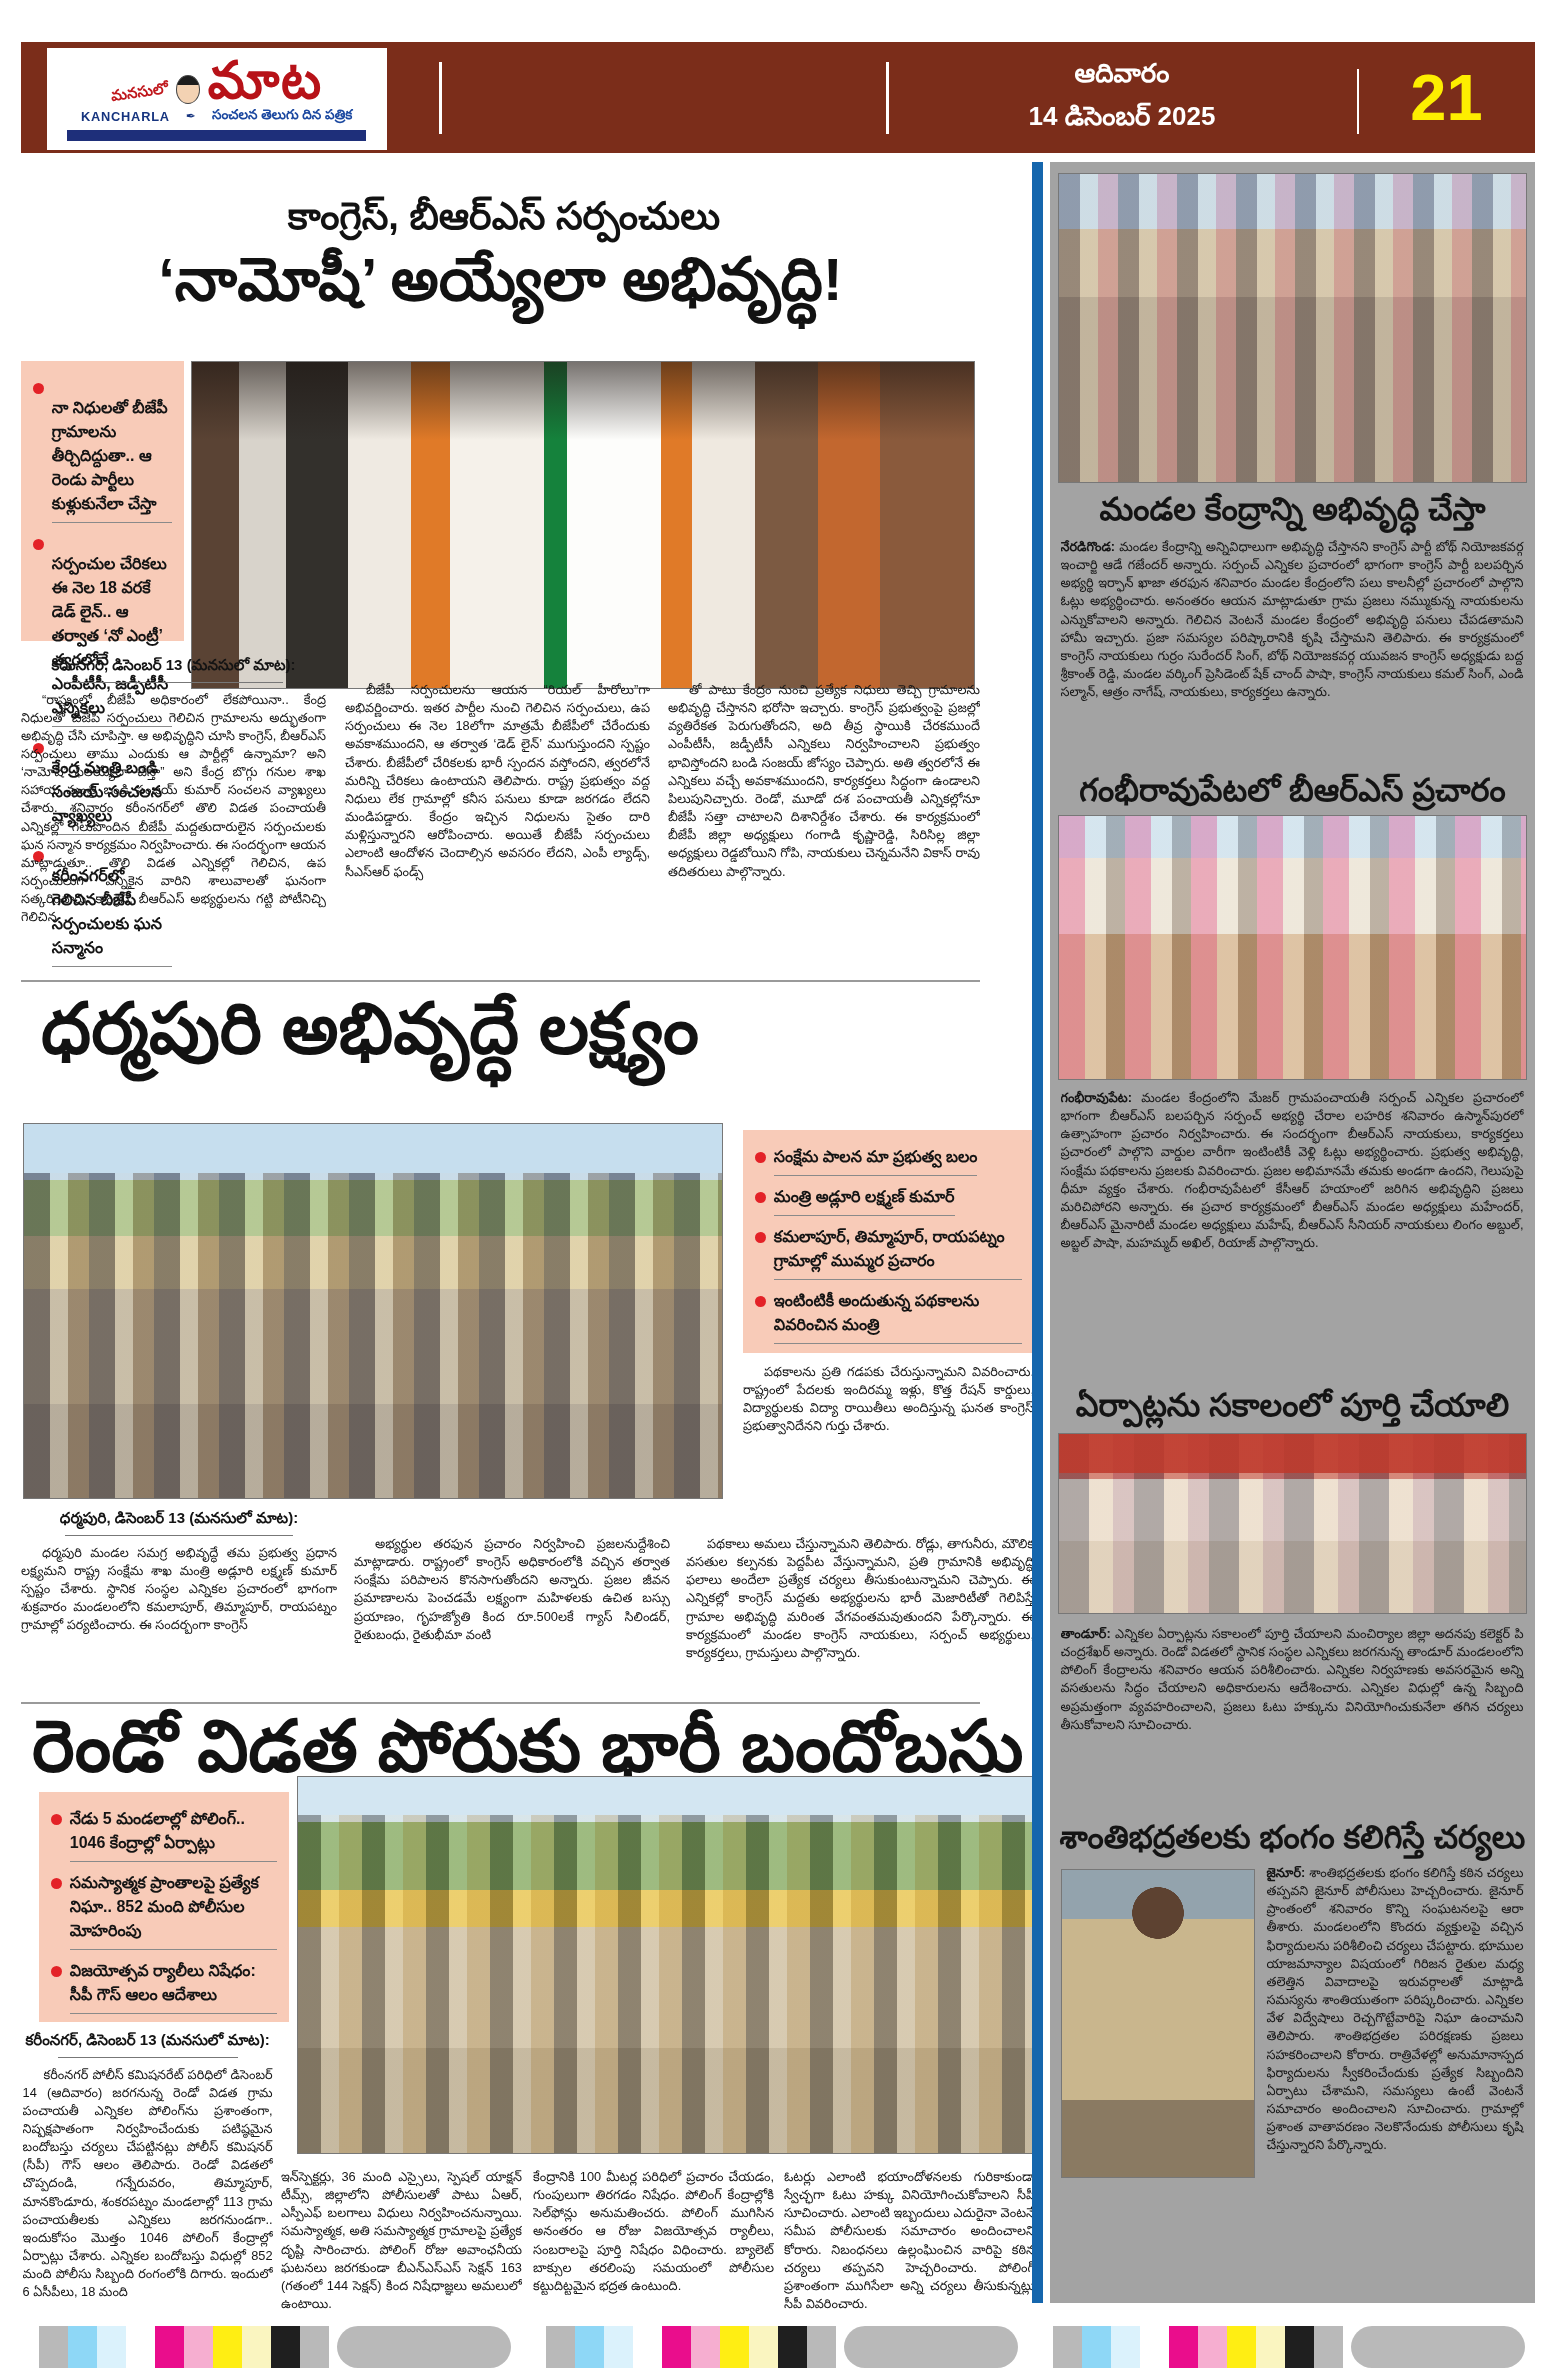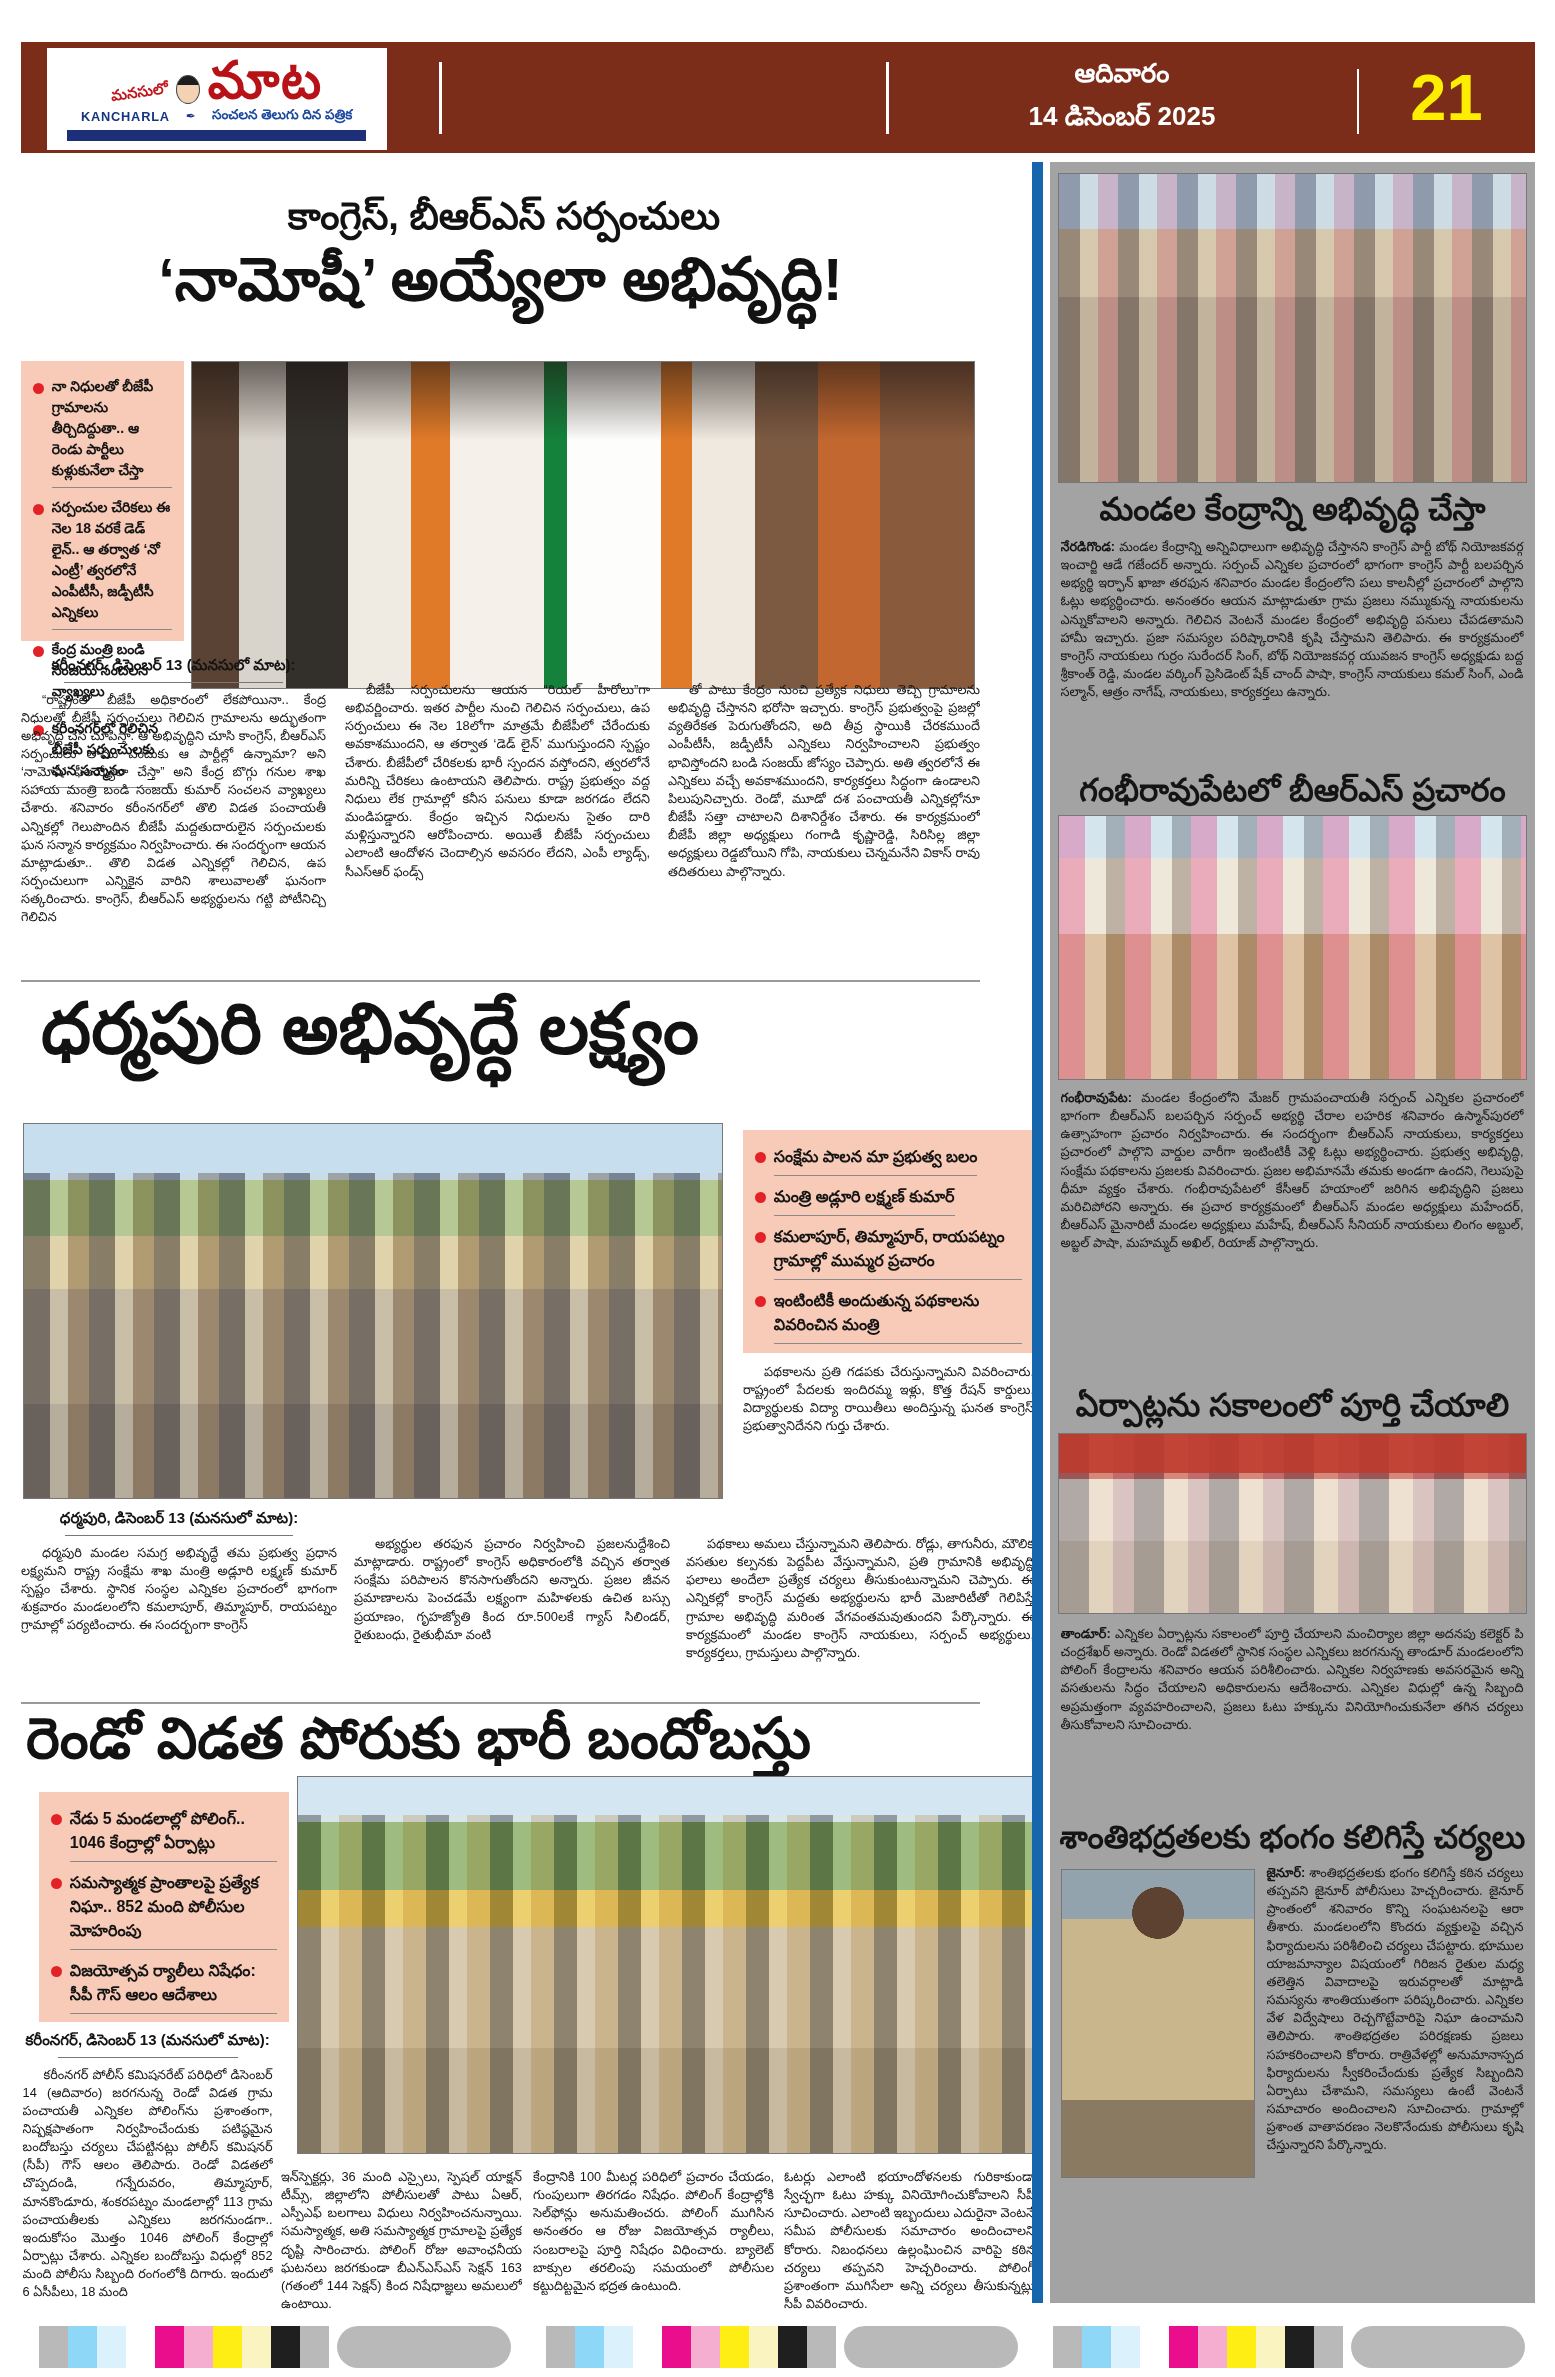--- a/index.html
+++ b/index.html
@@ -79,37 +79,37 @@
     linear-gradient(180deg,#c65a48 0 25%,#ead9c4 25% 60%,#d8c4a8 60% 100%);}
   .ph-s4{float:left;width:192px;height:307px;margin:4.5px 12px 4.5px 0;border:0.8px solid #777;
     background:
     radial-gradient(circle at 50% 14%,#5d4231 0 25.6px,rgba(0,0,0,0) 26px),
     linear-gradient(180deg,#93a3ad 0 16%,#c9b68d 16% 75%,#8a7a62 75% 100%);}
 
   
   .a1-kicker{top:197px;left:30px;width:948px;text-align:center;font-size:38px;}
   .a1-headline{top:248px;left:21px;width:959px;text-align:center;font-size:60px;}
   .a1-bullets{left:21px;top:361px;width:163px;height:280px;}
-  .a1-bullets .blt .txt{font-size:14px;}
+  .a1-bullets .blt .txt{font-size:16px;margin-top:20px;}
   .a1-photo{left:191px;top:361px;width:784px;height:328px;}
   .a1-col1{left:21px;top:656px;width:305px;height:322px;}
   .a1-col2{left:345px;top:681px;width:305px;height:297px;}
   .a1-col3{left:668px;top:681px;width:312px;height:297px;}
 
   
   .a2-headline{top:992px;left:41px;width:963px;font-size:71px;}
   .a2-photo{left:22.6px;top:1123px;width:700px;height:376px;}
   .a2-bullets{left:743px;top:1130px;width:291px;height:223px;}
   .a2-sidetext{left:743px;top:1363px;width:291px;height:137px;}
   .a2-col1{left:21px;top:1509px;width:316px;height:190px;}
   .a2-col2{left:354px;top:1535px;width:316px;height:164px;}
   .a2-col3{left:686px;top:1535px;width:348px;height:164px;}
 
   
-  .a3-headline{top:1709px;left:26px;width:993px;font-size:57px;}
+  .a3-headline{top:1709px;left:32px;width:993px;font-size:72px;}
   .a3-bullets{left:39px;top:1792px;width:250px;height:230px;}
   .a3-photo{left:297px;top:1776px;width:737px;height:378px;}
   .a3-col1{left:22.6px;top:2031px;width:250px;height:302px;}
   .a3-col2{left:281px;top:2168px;width:241px;height:167px;}
   .a3-col3{left:533px;top:2168px;width:241px;height:167px;}
   .a3-col4{left:784px;top:2168px;width:251px;height:167px;}
   .a3-col2 .body-text,.a3-col3 .body-text,.a3-col4 .body-text{text-indent:0;}
 
   
   .sidebar{position:absolute;left:1032px;top:162px;width:503px;height:2141px;}

